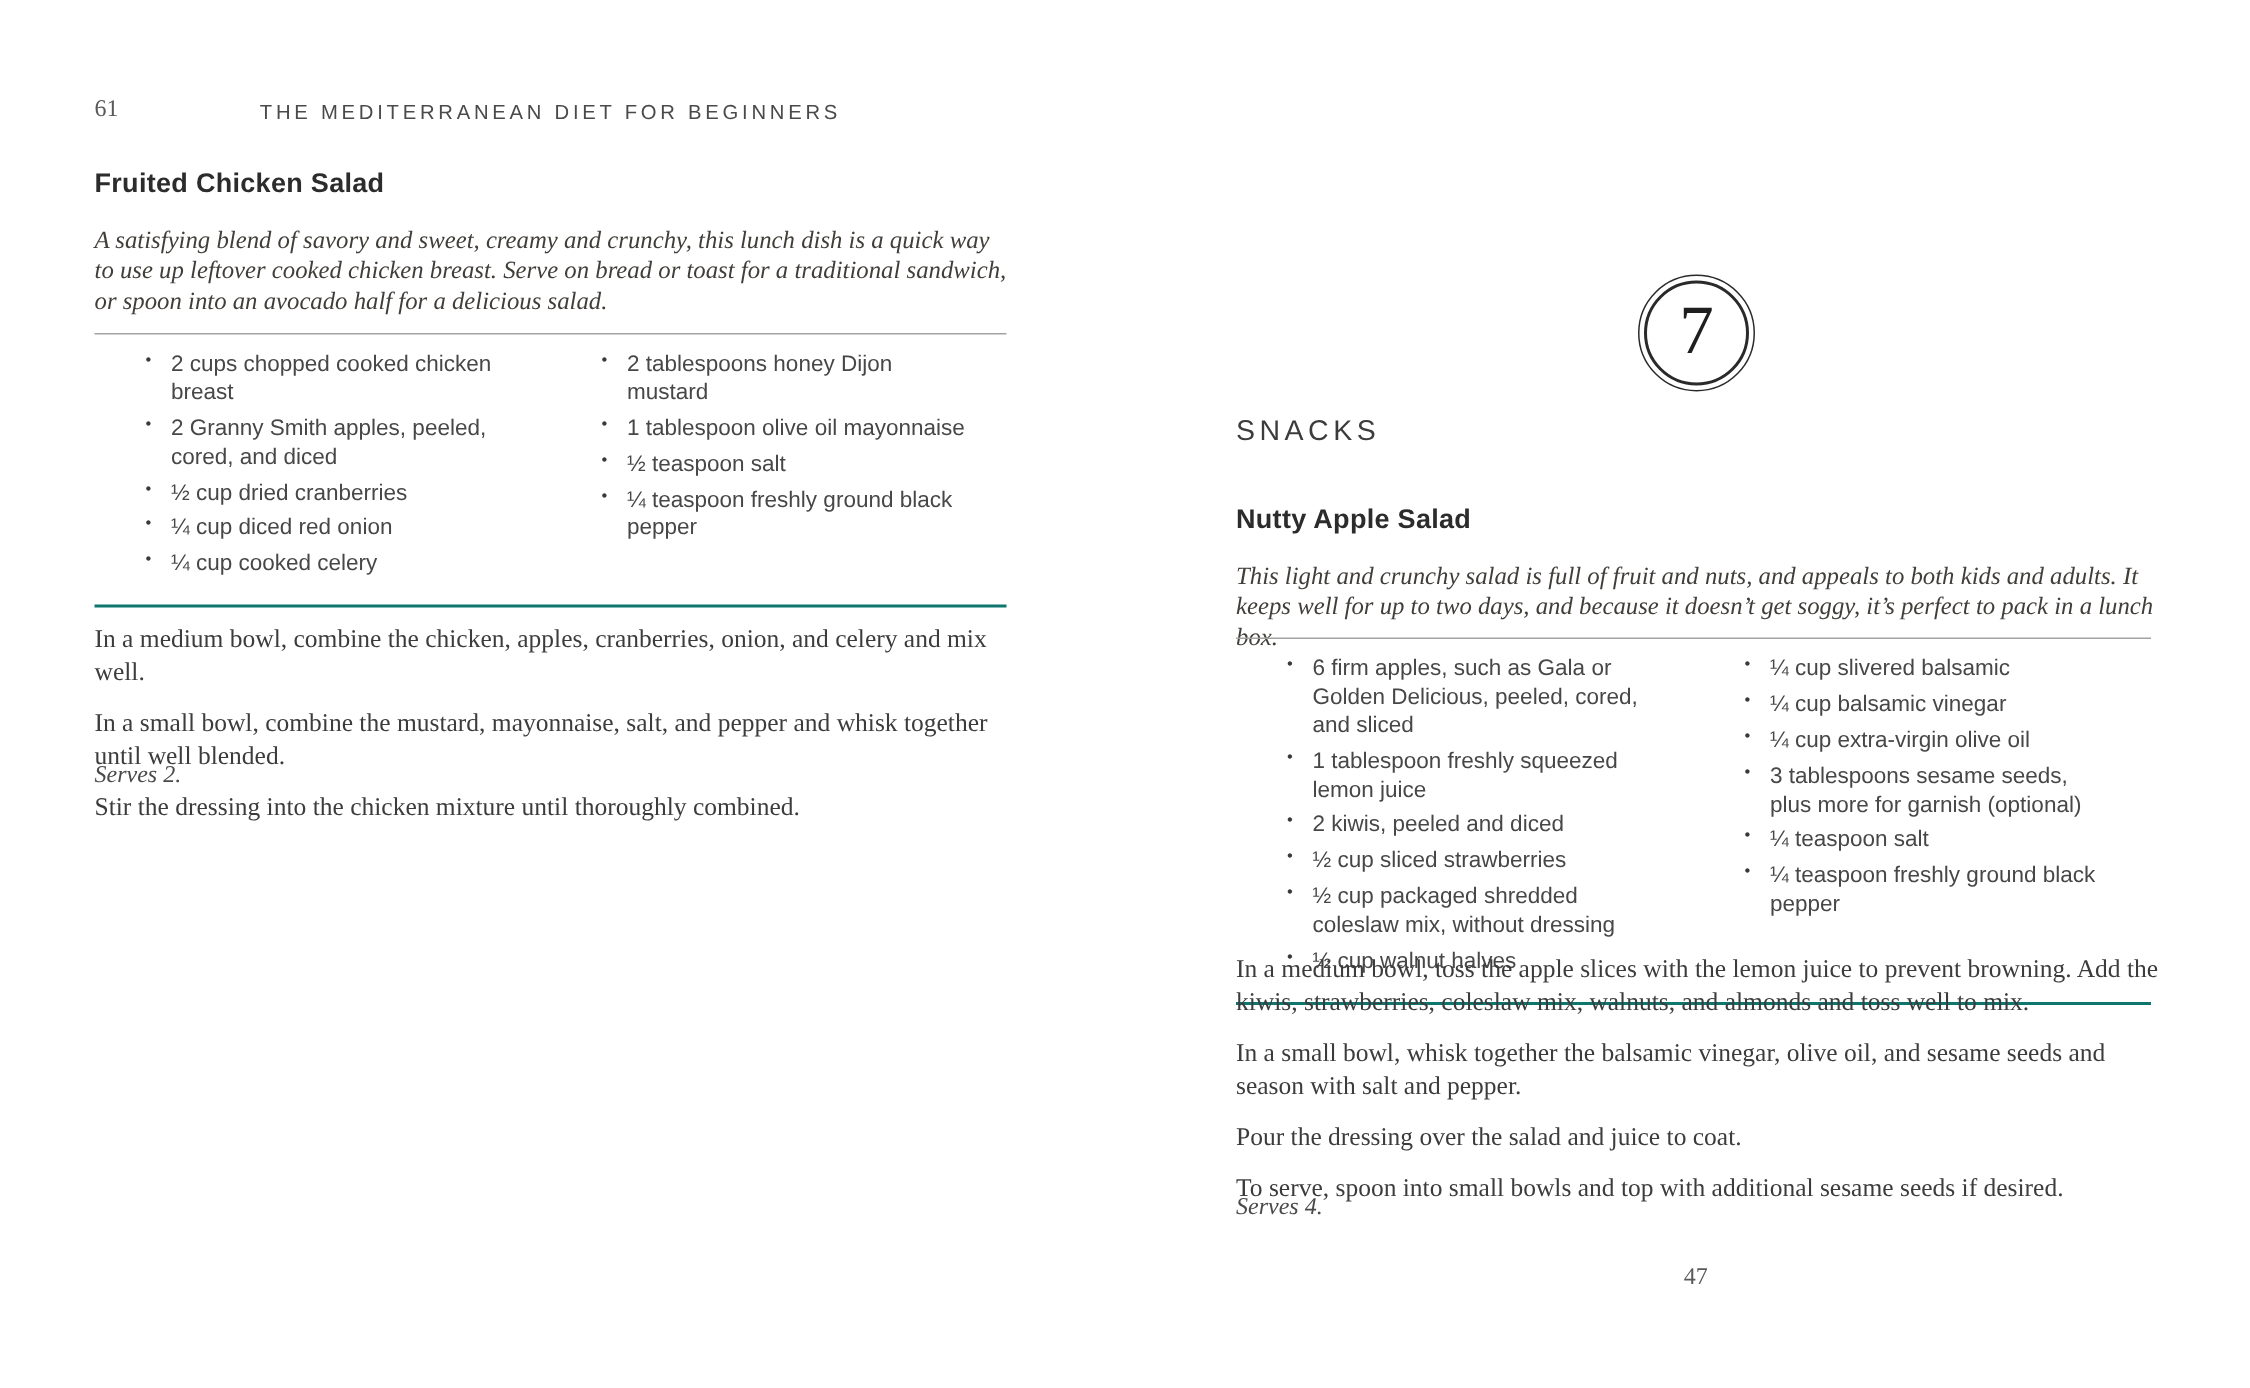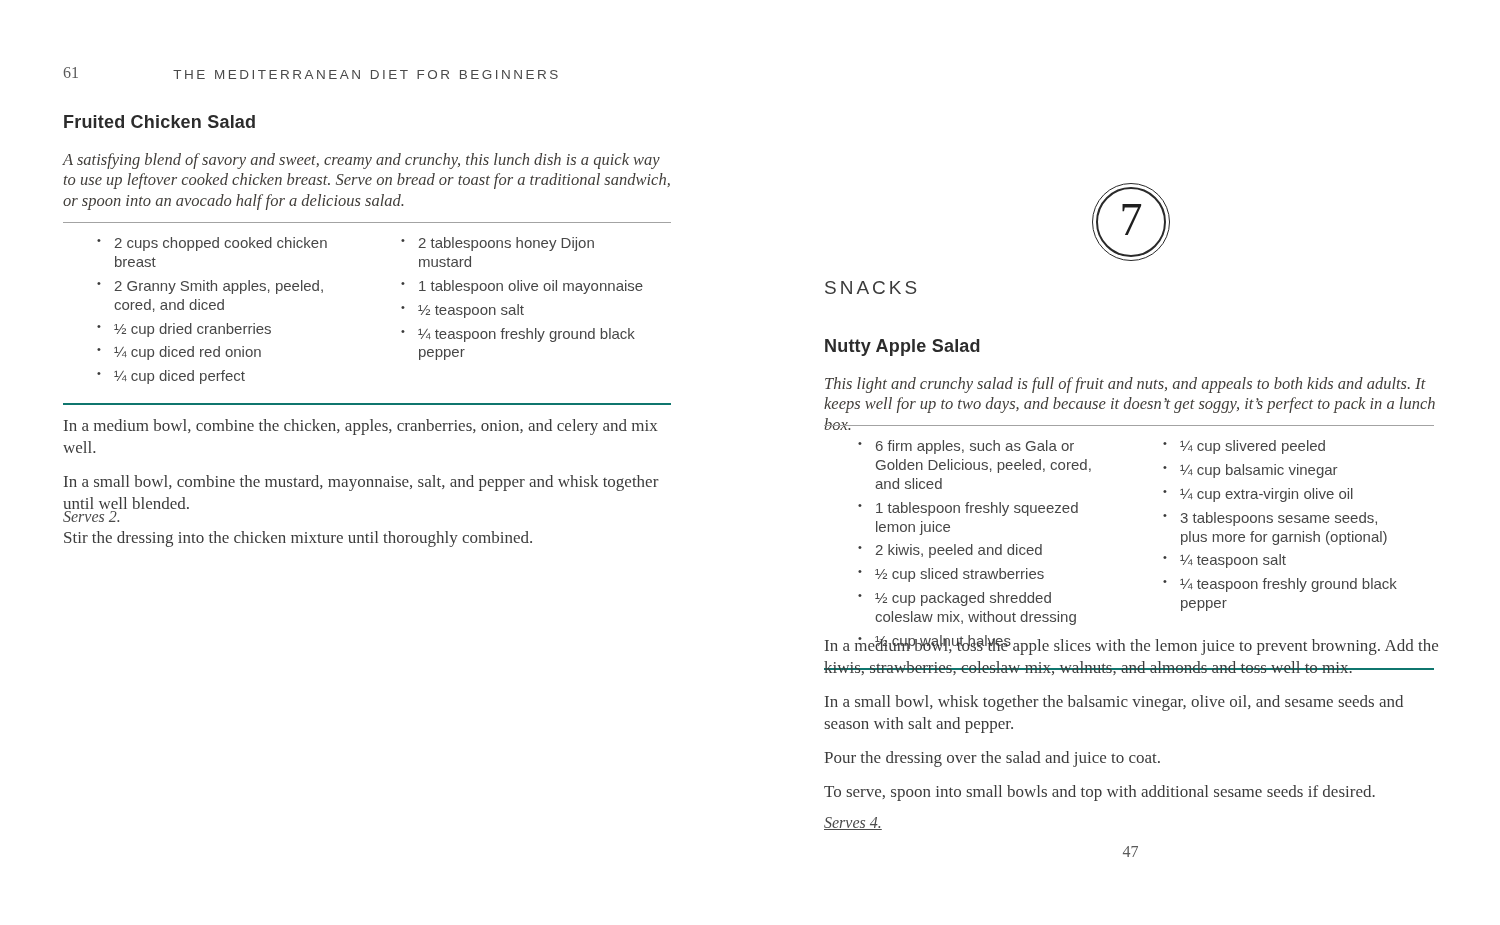--- a/index.html
+++ b/index.html
@@ -58,21 +58,21 @@
   <div class="abs recipe-title" style="left:0; top:112px;">Fruited Chicken Salad</div>
 
   <div class="abs intro" style="left:0; top:150px; width:610px;">A satisfying blend of savory and sweet, creamy and crunchy, this lunch dish is a quick way to use up leftover cooked chicken breast. Serve on bread or toast for a traditional sandwich, or spoon into an avocado half for a delicious salad.</div>
 
   <div class="abs ingredients" style="left:0; top:222px; width:608px;">
     <ul class="ing-col">
         <li>2 cups chopped cooked chicken breast</li>
         <li>2 Granny Smith apples, peeled, cored, and diced</li>
         <li>½ cup dried cranberries</li>
         <li>¼ cup diced red onion</li>
-        <li>¼ cup diced perfect</li>
+        <li>¼ cup cooked celery</li>
       </ul>
     <ul class="ing-col">
         <li>2 tablespoons honey Dijon mustard</li>
         <li>1 tablespoon olive oil mayonnaise</li>
         <li>½ teaspoon salt</li>
         <li>¼ teaspoon freshly ground black pepper</li>
       </ul>
   </div>
 
   <div class="abs steps" style="left:0; top:379px; width:613px;margin-top:36px;">
@@ -100,32 +100,32 @@
   <div class="abs ingredients" style="left:0; top:425px; width:610px;">
     <ul class="ing-col">
         <li>6 firm apples, such as Gala or Golden Delicious, peeled, cored, and sliced</li>
         <li>1 tablespoon freshly squeezed lemon juice</li>
         <li>2 kiwis, peeled and diced</li>
         <li>½ cup sliced strawberries</li>
         <li>½ cup packaged shredded coleslaw mix, without dressing</li>
         <li>½ cup walnut halves</li>
       </ul>
     <ul class="ing-col">
-        <li>¼ cup slivered peeled</li>
+        <li>¼ cup slivered balsamic</li>
         <li>¼ cup balsamic vinegar</li>
         <li>¼ cup extra-virgin olive oil</li>
         <li>3 tablespoons sesame seeds, plus more for garnish (optional)</li>
         <li>¼ teaspoon salt</li>
         <li>¼ teaspoon freshly ground black pepper</li>
       </ul>
   </div>
 
   <div class="abs steps" style="left:0; top:635px; width:617px;">
       <p>In a medium bowl, toss the apple slices with the lemon juice to prevent browning. Add the kiwis, strawberries, coleslaw mix, walnuts, and almonds and toss well to mix.</p>
       <p>In a small bowl, whisk together the balsamic vinegar, olive oil, and sesame seeds and season with salt and pepper.</p>
       <p>Pour the dressing over the salad and juice to coat.</p>
       <p>To serve, spoon into small bowls and top with additional sesame seeds if desired.</p>
     </div>
 
-  <div class="abs serves" style="left:0; top:807px;text-decoration:underline;">Serves 4.</div>
+  <div class="abs serves" style="left:0; top:789px;">Serves 4.</div>
 
   <div class="abs folio folio-center" style="left:0; top:843px;">47</div>
 </div>
 
 </body></html>

